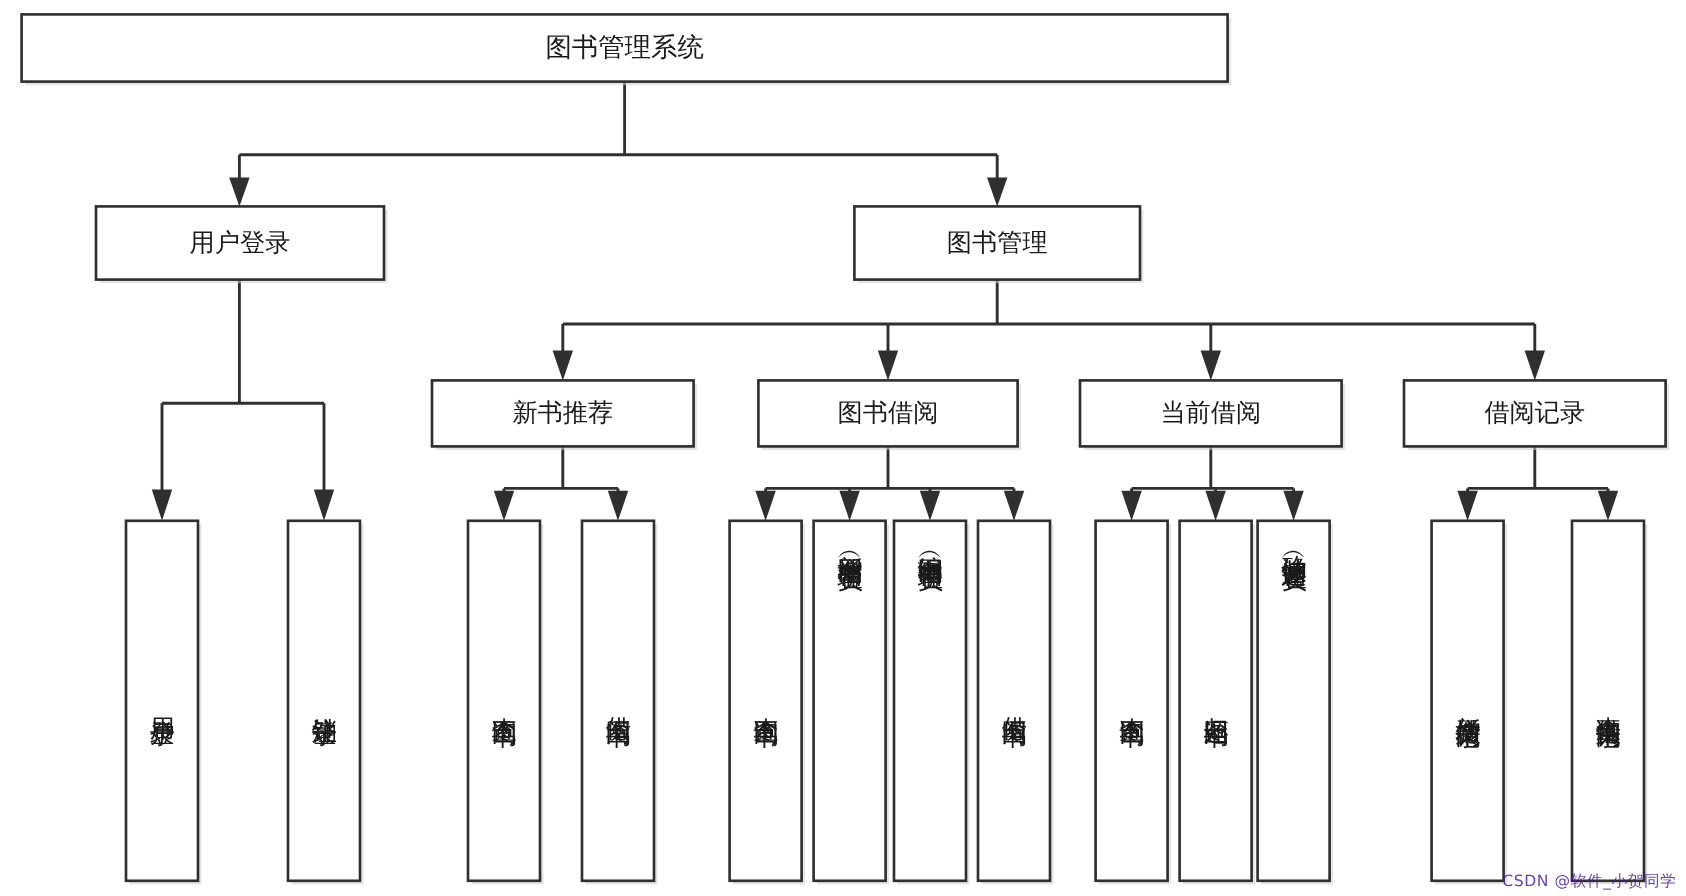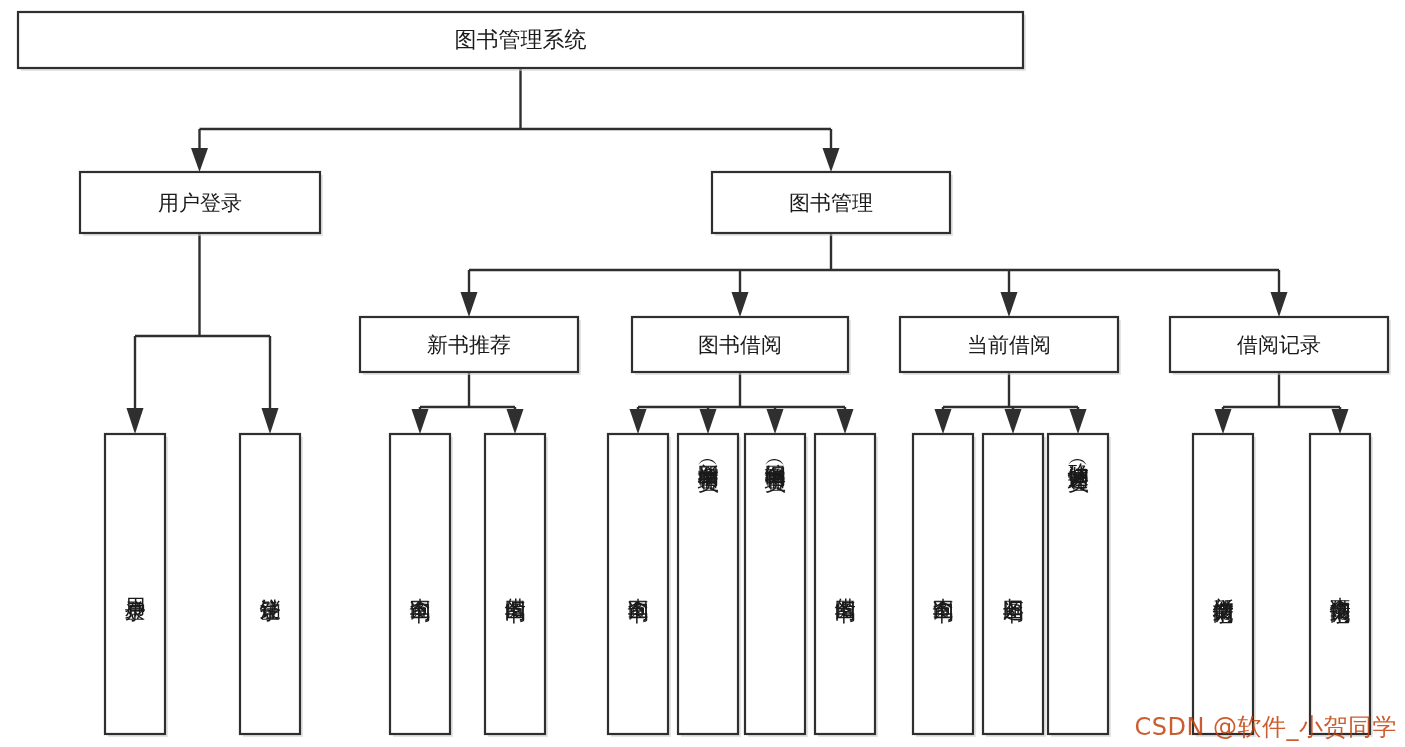--- a/index.html
+++ b/index.html
@@ -73,22 +73,22 @@
     color: #1a1a1a;
     white-space: nowrap;
     pointer-events: none;
     overflow: hidden;
   }
   .watermark {
     position: absolute;
     right: 8px;
     bottom: 4px;
     font-family: "DejaVu Sans", "Liberation Sans", sans-serif;
-    font-size: 24px;
-    color: #c2410c;
+    font-size: 13px;
+    color: #4c1d95;
     opacity: 0.85;
     white-space: nowrap;
     letter-spacing: 0.5px;
   }
 </style>
 </head>
 <body>
 
 <div id="diagram-root">
 

